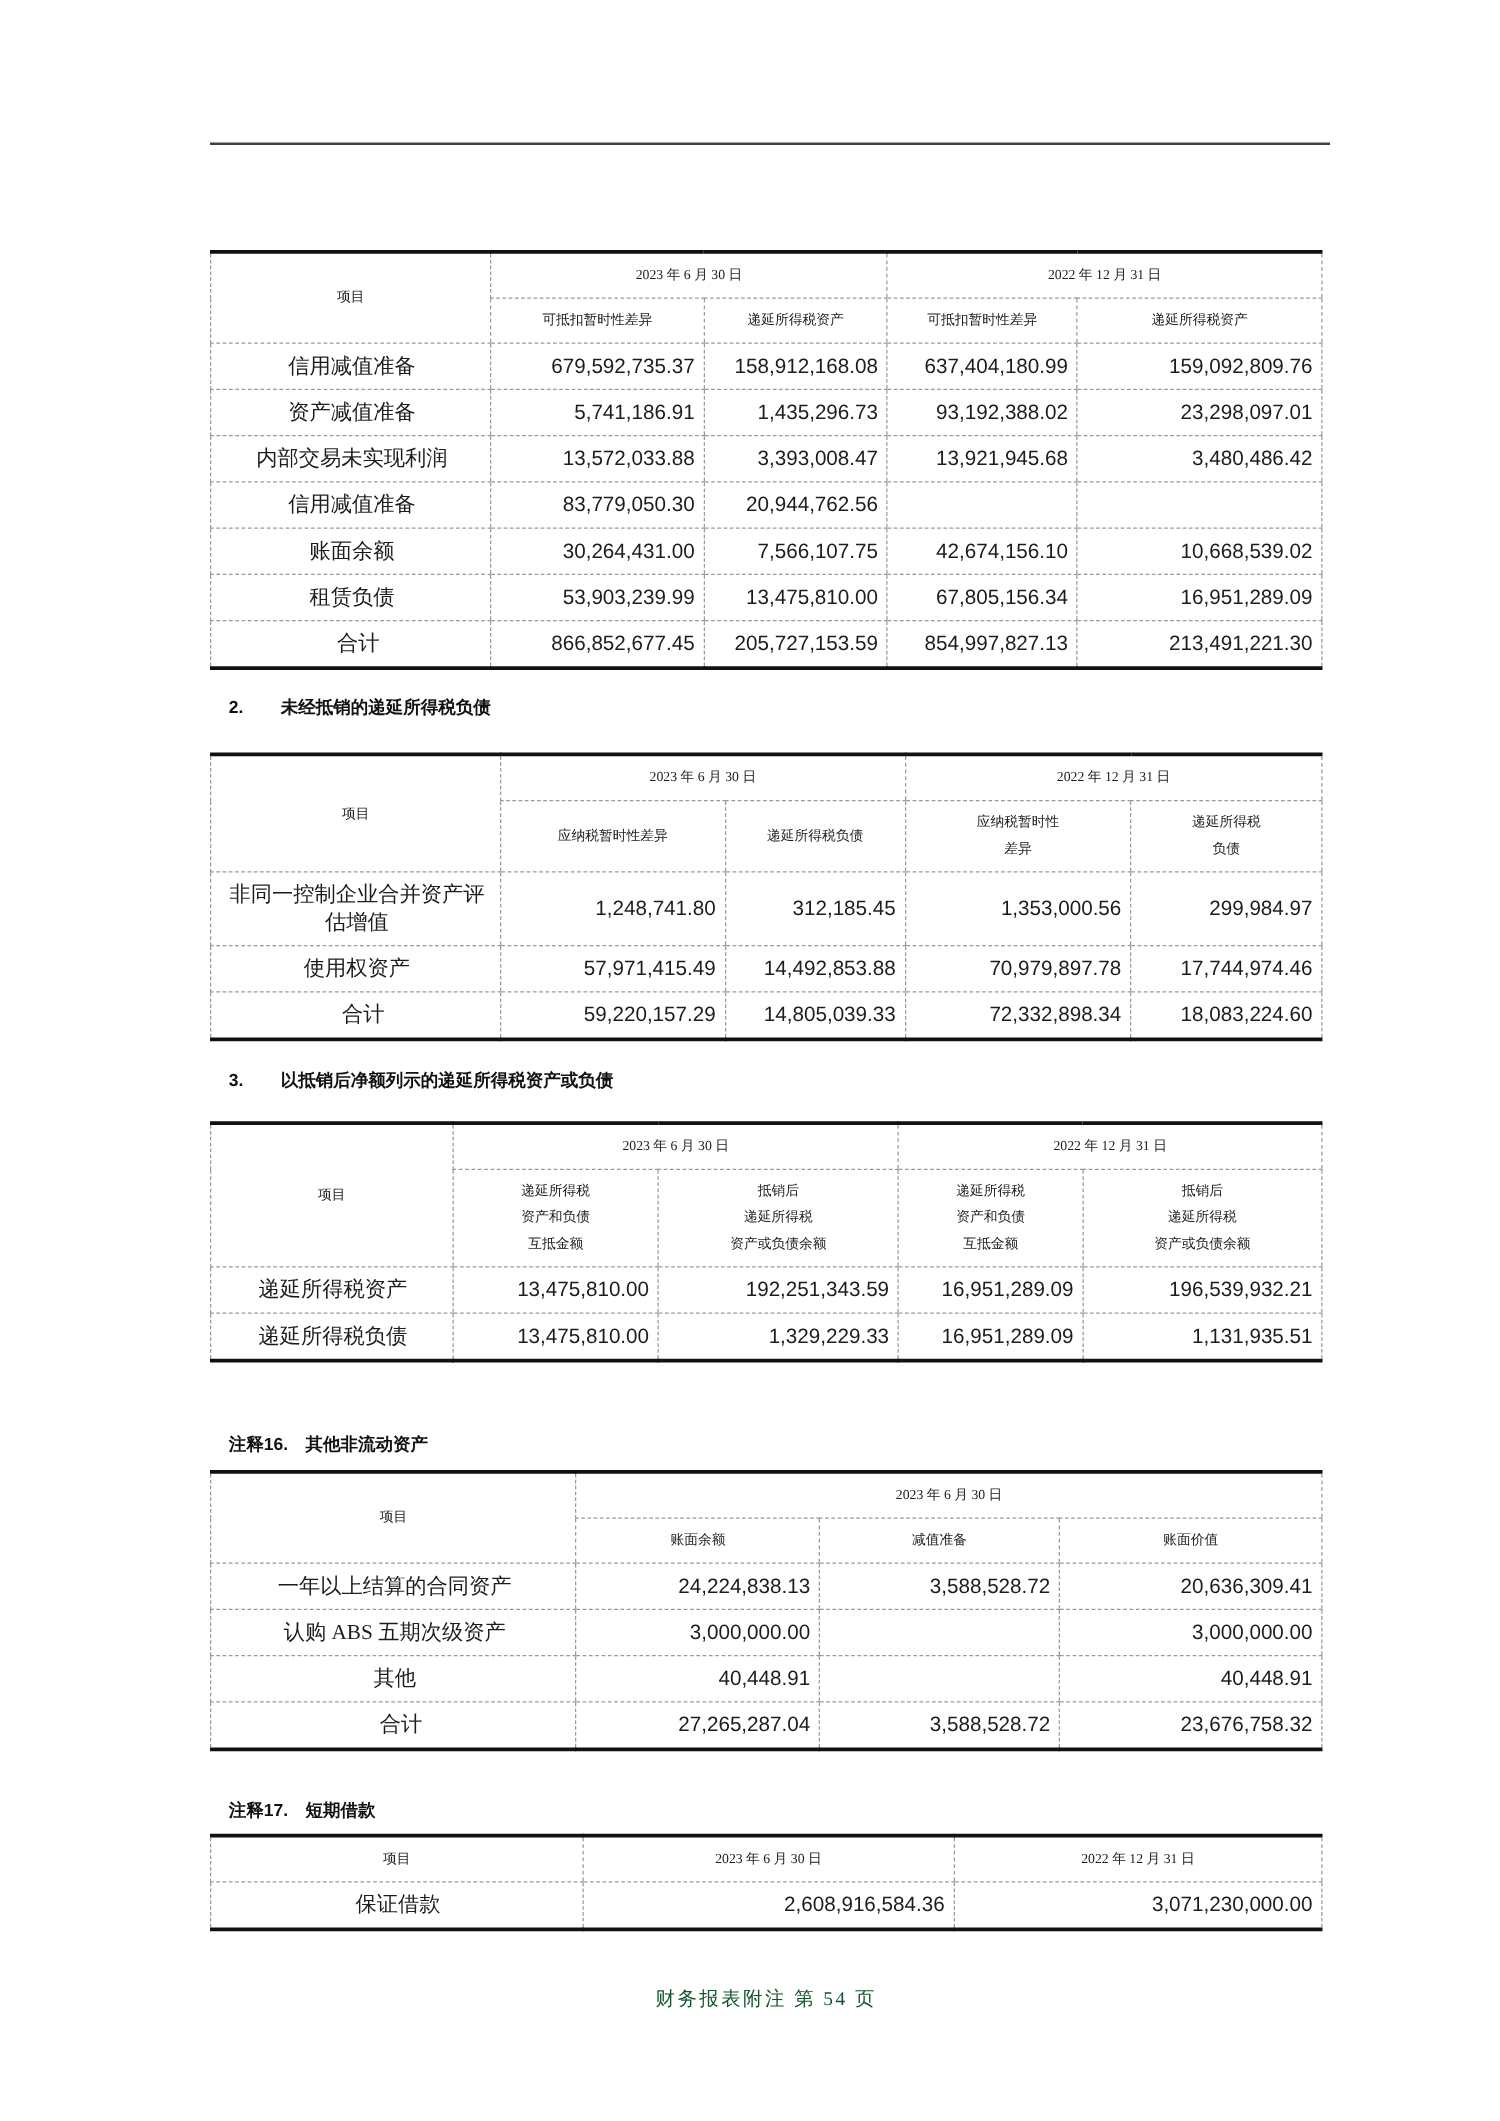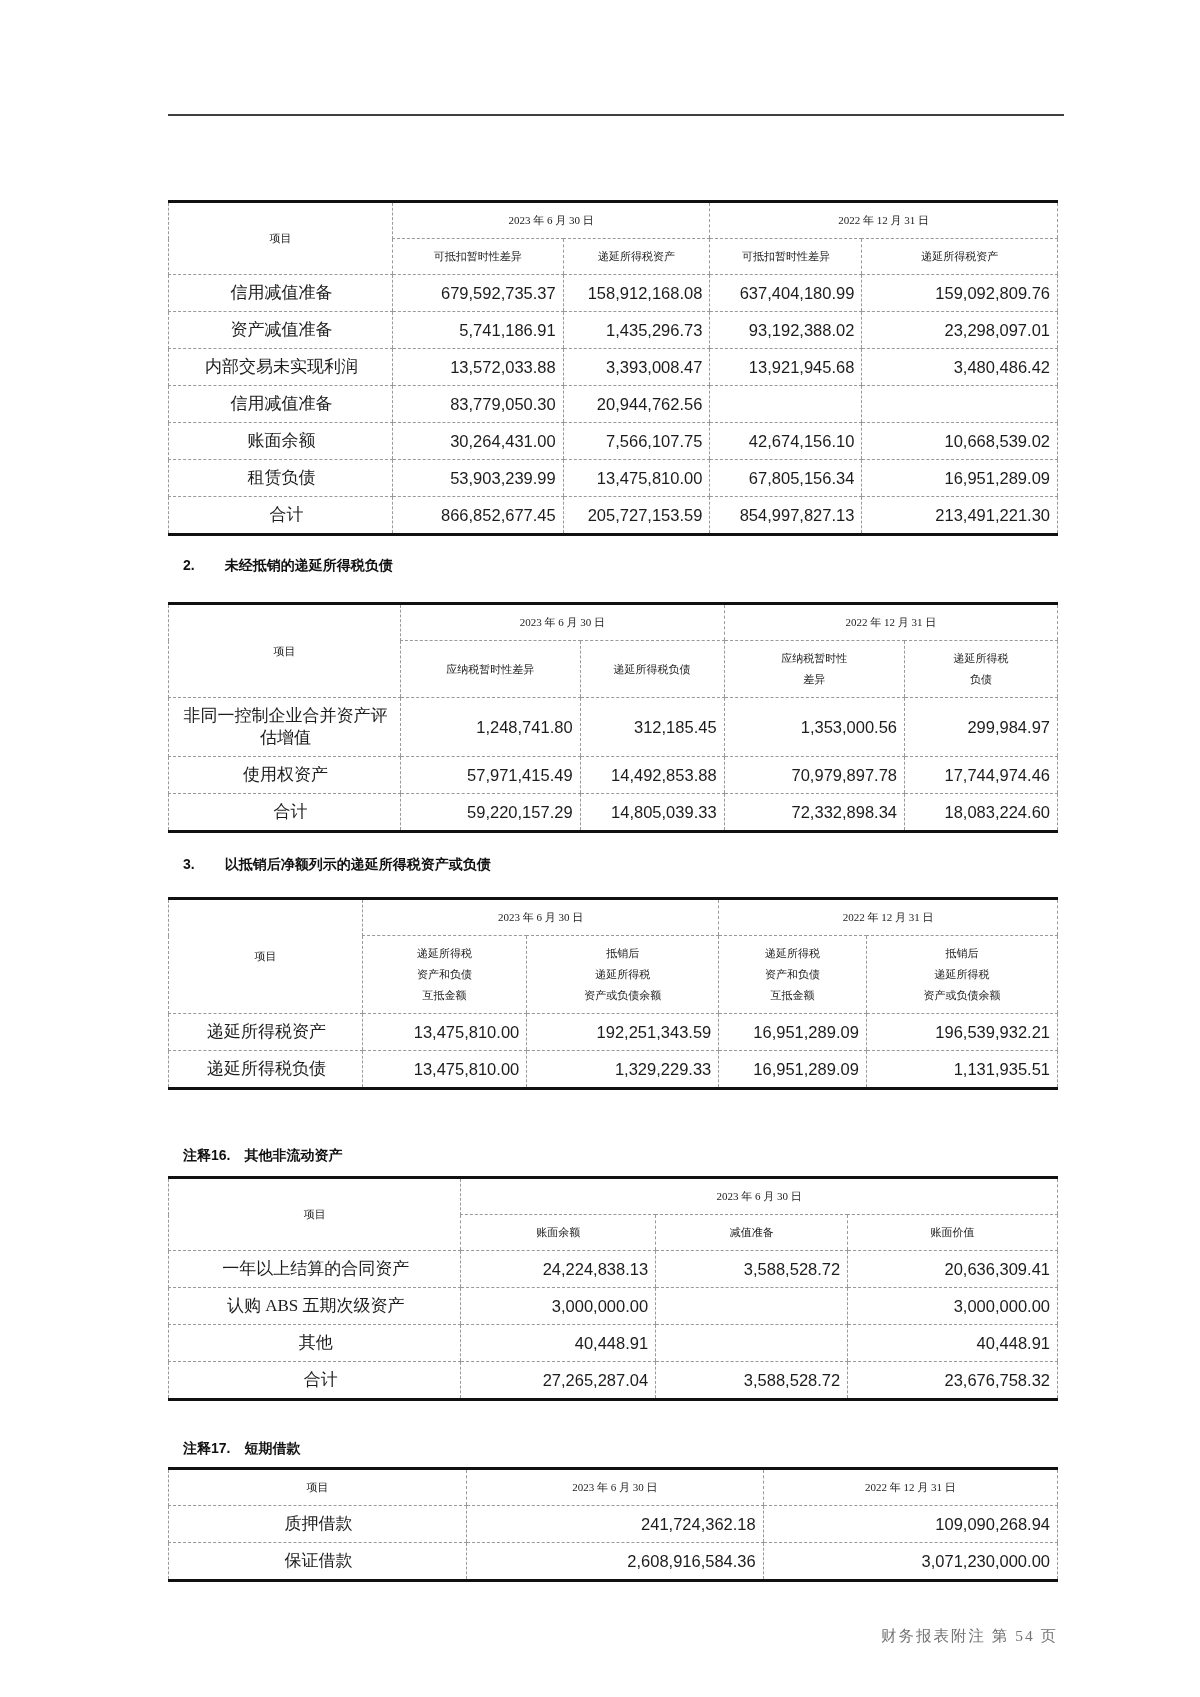--- a/index.html
+++ b/index.html
@@ -70,24 +70,24 @@
   .mt-h2{margin-top:16px;}
   .mt-table2{margin-top:24px;}
   .mt-h3{margin-top:18px;}
   .mt-table3{margin-top:20px;}
   .mt-h16{margin-top:52px;}
   .mt-table4{margin-top:8px;}
   .mt-h17{margin-top:34px;}
   .mt-table5{margin-top:6px;}
   .footer{
     margin-top:44px;
-    text-align:right;
+    text-align:center;
     font-size:15.5px;
     letter-spacing:2px;
-    color:#737373;
+    color:#14532d;
   }
 </style>
 </head>
 <body>
 
 <div class="page">
   <div class="content">
 
     <div class="header-rule"></div>
 
@@ -335,25 +335,20 @@
           </colgroup>
           <thead>
             <tr>
               <th>项目</th>
               <th>2023 年 6 月 30 日</th>
               <th>2022 年 12 月 31 日</th>
             </tr>
           </thead>
           <tbody>
             <tr>
-              <td class="lbl">质押借款</td>
-              <td class="num">241,724,362.18</td>
-              <td class="num">109,090,268.94</td>
-            </tr>
-            <tr>
               <td class="lbl">保证借款</td>
               <td class="num">2,608,916,584.36</td>
               <td class="num">3,071,230,000.00</td>
             </tr>
           </tbody>
         </table>
     </section>
 
     <div class="footer">财务报表附注 第 54 页</div>
 

